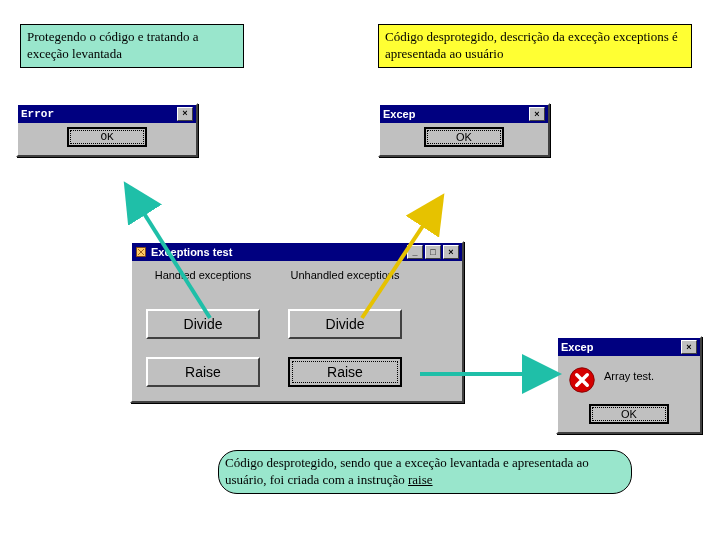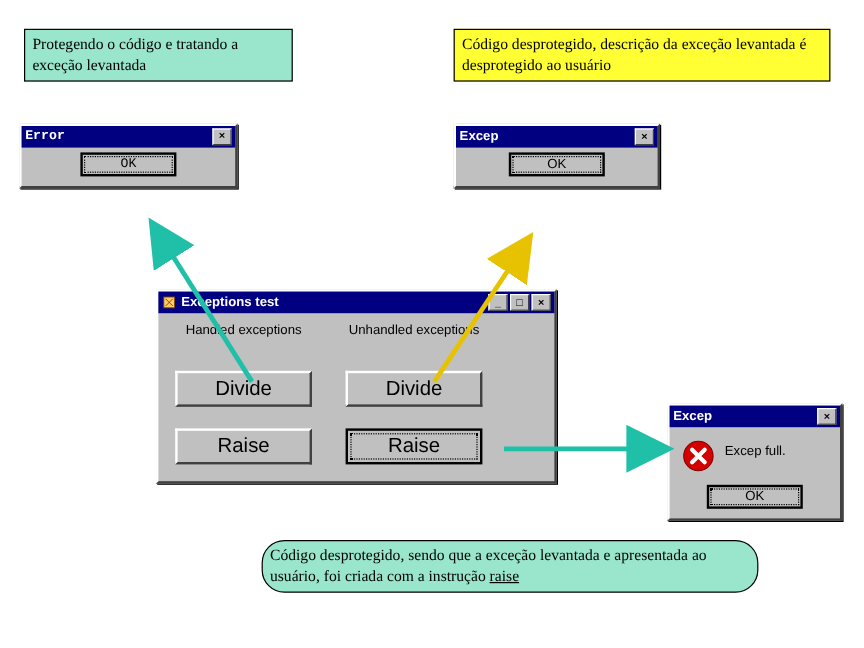--- a/index.html
+++ b/index.html
@@ -65,37 +65,37 @@
     border-top:2px solid #fff;border-left:2px solid #fff;
     border-right:2px solid #404040;border-bottom:2px solid #404040;
     padding:2px 14px;font-size:11px;min-width:48px;text-align:center;
   }
   .w95btn.focus { outline:1px dotted #000; outline-offset:-4px; border:2px solid #000; }
   .panel-btn {
     background:#c0c0c0;
     border-top:2px solid #fff;border-left:2px solid #fff;
     border-right:2px solid #404040;border-bottom:2px solid #404040;
     width:110px;height:26px;display:flex;align-items:center;justify-content:center;
-    font-size:17px;
+    font-size:14px;
   }
   .panel-btn.focus { border:2px solid #000; outline:1px dotted #000; outline-offset:-5px; }
   .groupcol { display:flex;flex-direction:column;align-items:center;gap:18px; }
   .groups { display:flex; gap:28px; padding:8px 14px 14px;}
   .grouplabel { font-size:11px; margin-bottom:10px; text-align:center;}
 
   svg.arrow { position:absolute; overflow:visible; }
 
   .underline { text-decoration: underline; }
 </style>
 </head>
 <body>
 
 <div class="note note-green" style="left:20px; top:24px; width:210px;">Protegendo o código e tratando a exceção levantada</div>
 
-<div class="note note-yellow" style="left:378px; top:24px; width:300px;">Código desprotegido, descrição da exceção levantada é desprotegido ao usuário</div>
+<div class="note note-yellow" style="left:378px; top:24px; width:300px;">Código desprotegido, descrição da exceção exceptions é apresentada ao usuário</div>
 
 <div class="win" style="left:16px; top:103px; width:178px;font-family:Liberation Mono, monospace;">
   <div class="titlebar">
     <span class="t-left">
         <span>Error</span>
       </span>
     <span class="t-buttons">
         <span class="t-btn">×</span>
       </span>
   </div>
@@ -158,21 +158,21 @@
         <span class="t-btn">×</span>
       </span>
   </div>
   <div class="error-body">
     <span class="error-icon">
       <svg viewBox="0 0 32 32">
           <circle cx="16" cy="16" r="14" fill="#d40000" stroke="#800000" stroke-width="1"></circle>
           <path d="M10 10 L22 22 M22 10 L10 22" stroke="#fff" stroke-width="4" stroke-linecap="round"></path>
         </svg>
     </span>
-    <span class="error-text">Excep full.</span>
+    <span class="error-text">Array test.</span>
   </div>
   <div class="btnrow">
     <span class="w95btn focus">OK</span>
   </div>
 </div>
 
 <svg class="arrow" style="left:0;top:0;width:720px;height:540px;pointer-events:none;">
   <defs>
     <marker id="ah-teal" markerWidth="10" markerHeight="10" refX="8" refY="5" orient="auto">
       <path d="M0,0 L10,5 L0,10 Z" fill="#1fbfa8"></path>

